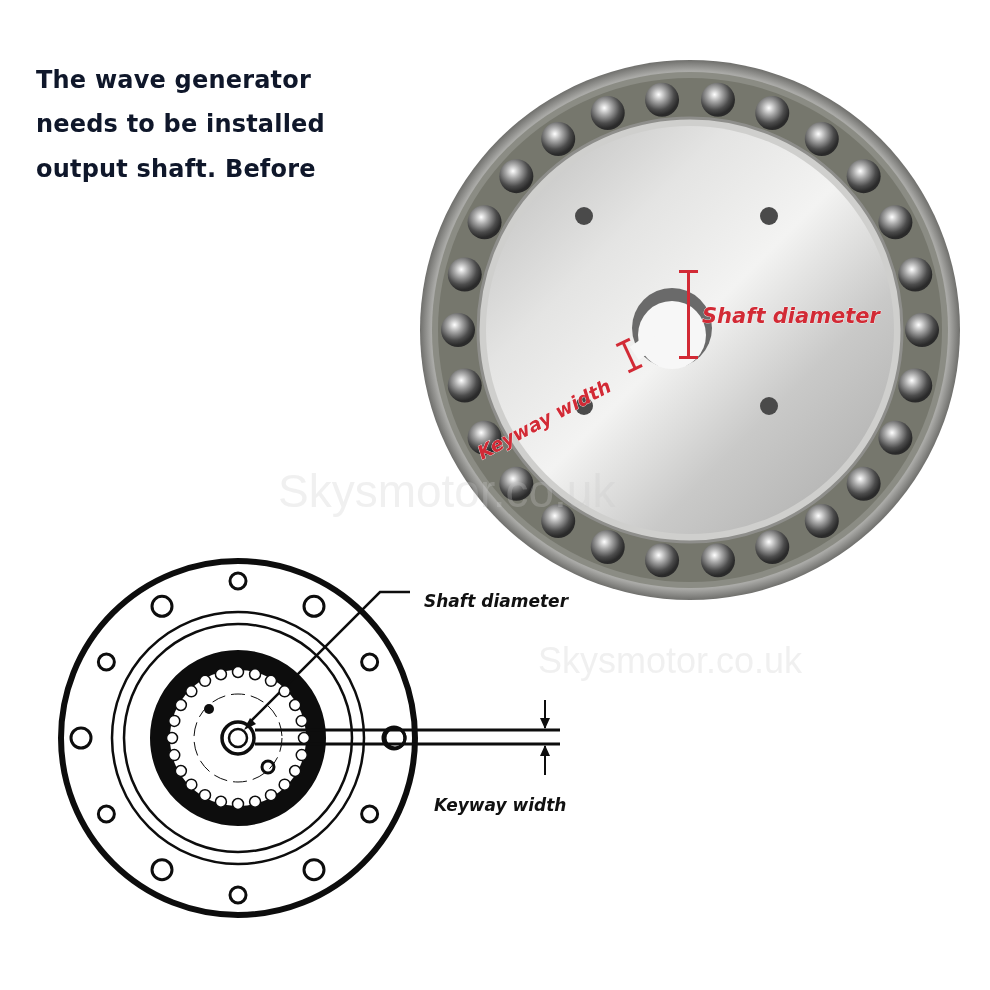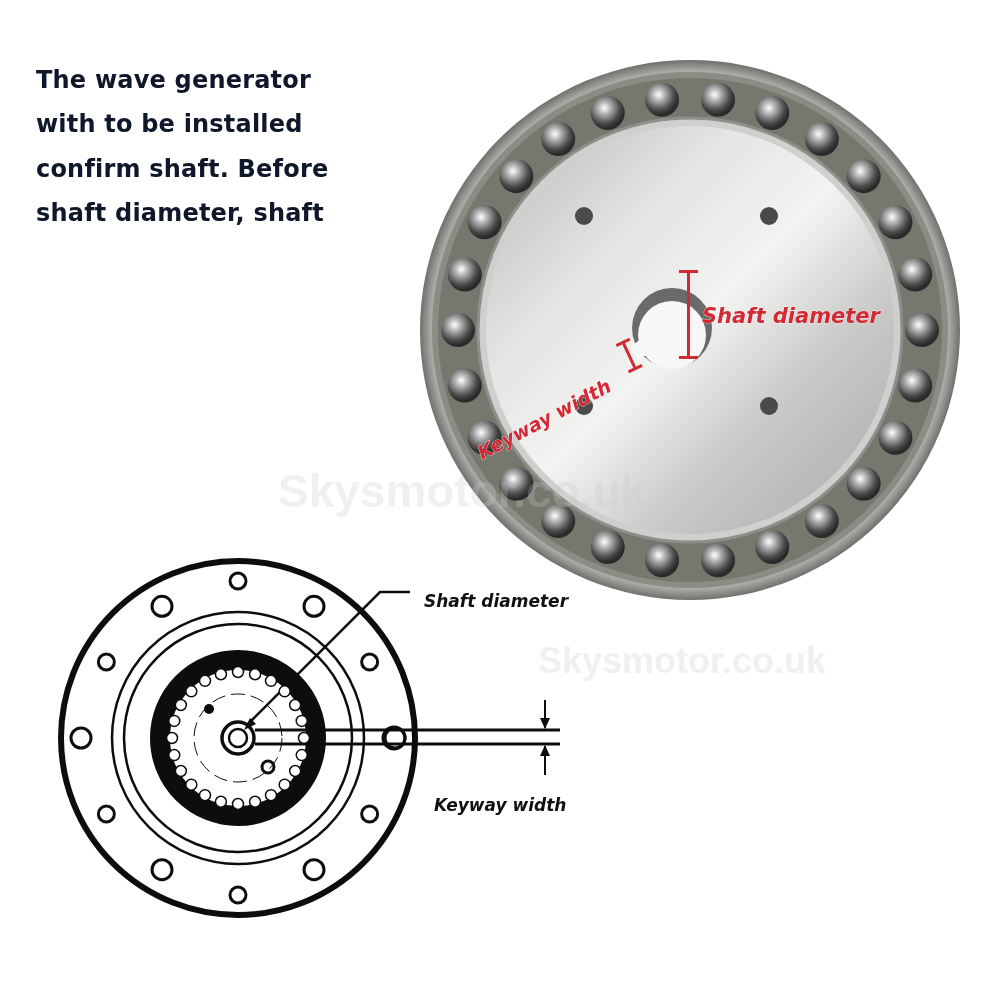--- a/index.html
+++ b/index.html
@@ -2,31 +2,30 @@
 <html><head>
 <meta charset="utf-8">
 <style>
   html,body{margin:0;padding:0;background:#ffffff;}
   body{width:990px;height:990px;position:relative;overflow:hidden;font-family:"DejaVu Sans","Liberation Sans",sans-serif;}
   .headline{position:absolute;left:36px;top:58px;width:380px;color:#0f172a;font-weight:bold;font-size:24px;line-height:44.3px;letter-spacing:0.2px;}
   .headline .ln{display:block;white-space:nowrap;}
   .photo{position:absolute;left:410px;top:60px;width:560px;height:540px;}
   .drawing{position:absolute;left:0;top:540px;width:620px;height:420px;}
   .lbl{position:absolute;font-weight:bold;font-style:italic;color:#111;font-size:17px;white-space:nowrap;}
-  .wm{position:absolute;font-family:"Liberation Sans",sans-serif;font-size:46px;color:rgba(200,200,200,0.28);white-space:nowrap;font-weight:bold;}
+  .wm{position:absolute;font-family:"Liberation Sans",sans-serif;font-size:46px;color:rgba(200,200,200,0.28);white-space:nowrap;font-weight:normal;}
   .red{fill:#d22a35;}
 </style>
 </head>
 <body>
 
 <div class="headline">
   <span class="ln">The wave generator</span>
-  <span class="ln">with to be installed</span>
-  <span class="ln">confirm shaft. Before</span>
-  <span class="ln">shaft diameter, shaft</span>
+  <span class="ln">needs to be installed</span>
+  <span class="ln">output shaft. Before</span>
 </div>
 
 <svg class="photo" viewBox="0 0 560 540" xmlns="http://www.w3.org/2000/svg">
   <defs>
     <radialGradient id="rimG" cx="50%" cy="50%" r="50%">
       <stop offset="88%" stop-color="#d7d7d5"></stop>
       <stop offset="96%" stop-color="#a9a9a6"></stop>
       <stop offset="100%" stop-color="#6f6f6c"></stop>
     </radialGradient>
     <linearGradient id="faceG" x1="0" y1="0" x2="1" y2="1">

